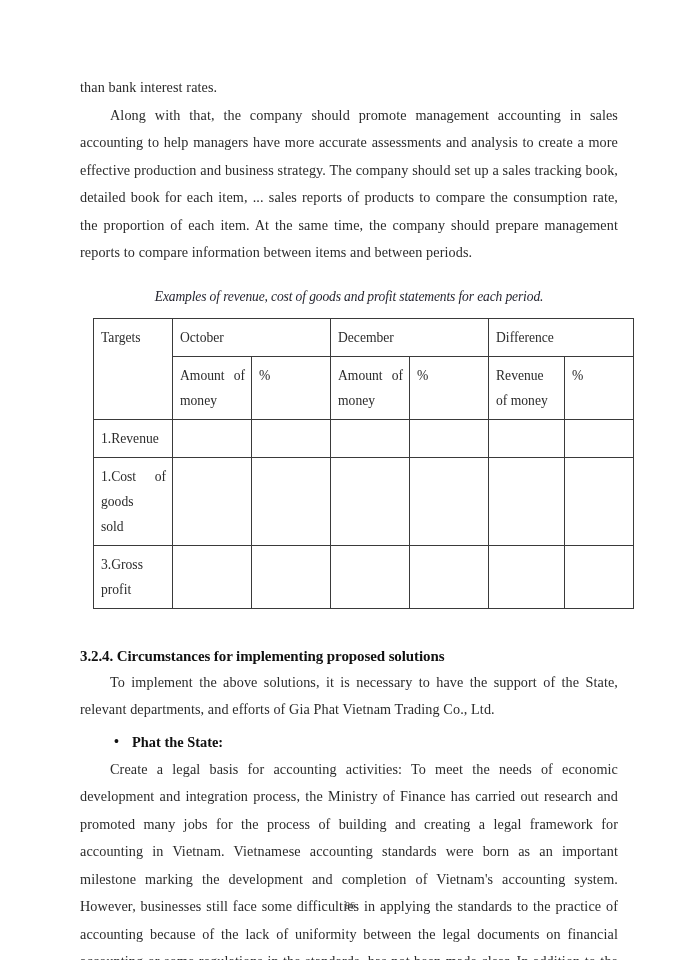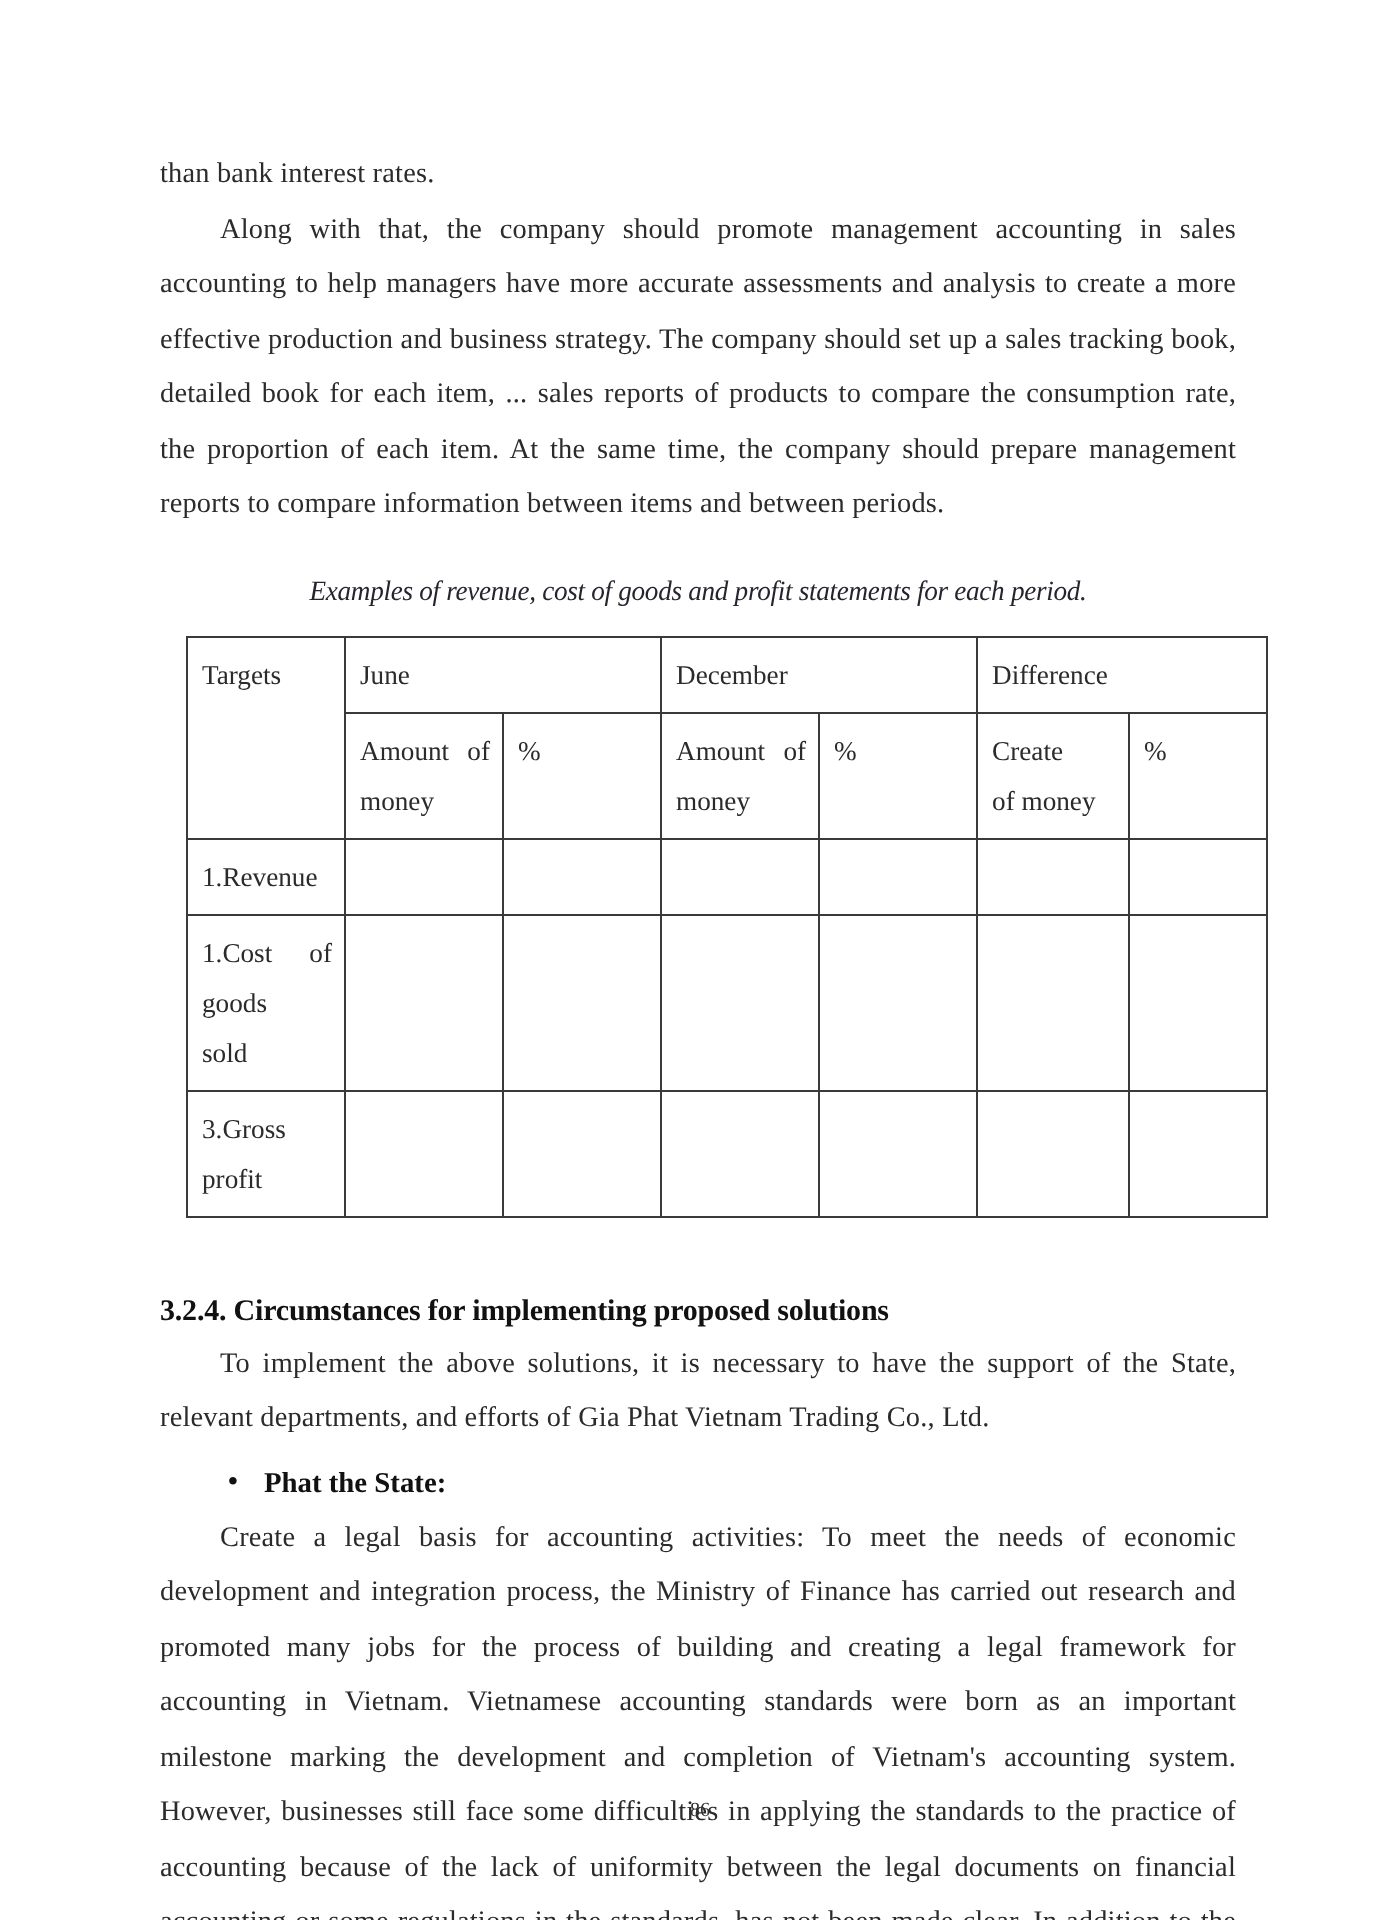--- a/index.html
+++ b/index.html
@@ -158,37 +158,37 @@
         <col class="col-amount">
         <col class="col-pct">
         <col class="col-amount">
         <col class="col-pct">
         <col class="col-amount3">
         <col class="col-pct3">
       </colgroup>
       <tbody>
         <tr class="row-h1">
           <td rowspan="2">Targets</td>
-          <td colspan="2">June</td>
+          <td colspan="2">October</td>
           <td colspan="2">December</td>
           <td colspan="2">Difference</td>
         </tr>
         <tr class="row-h2">
           <td class="justify-cell">
             <span>Amount of</span>
             <span class="lastline">money</span>
           </td>
           <td>%</td>
           <td class="justify-cell">
             <span>Amount of</span>
             <span class="lastline">money</span>
           </td>
           <td>%</td>
           <td>
-            <span style="display:block">Create</span>
+            <span style="display:block">Revenue</span>
             <span style="display:block">of money</span>
           </td>
           <td>%</td>
         </tr>
 
         <tr class="row-r1">
           <td class="justify-cell">
             <span class="lastline">1.Revenue</span>
           </td>
           <td></td>

